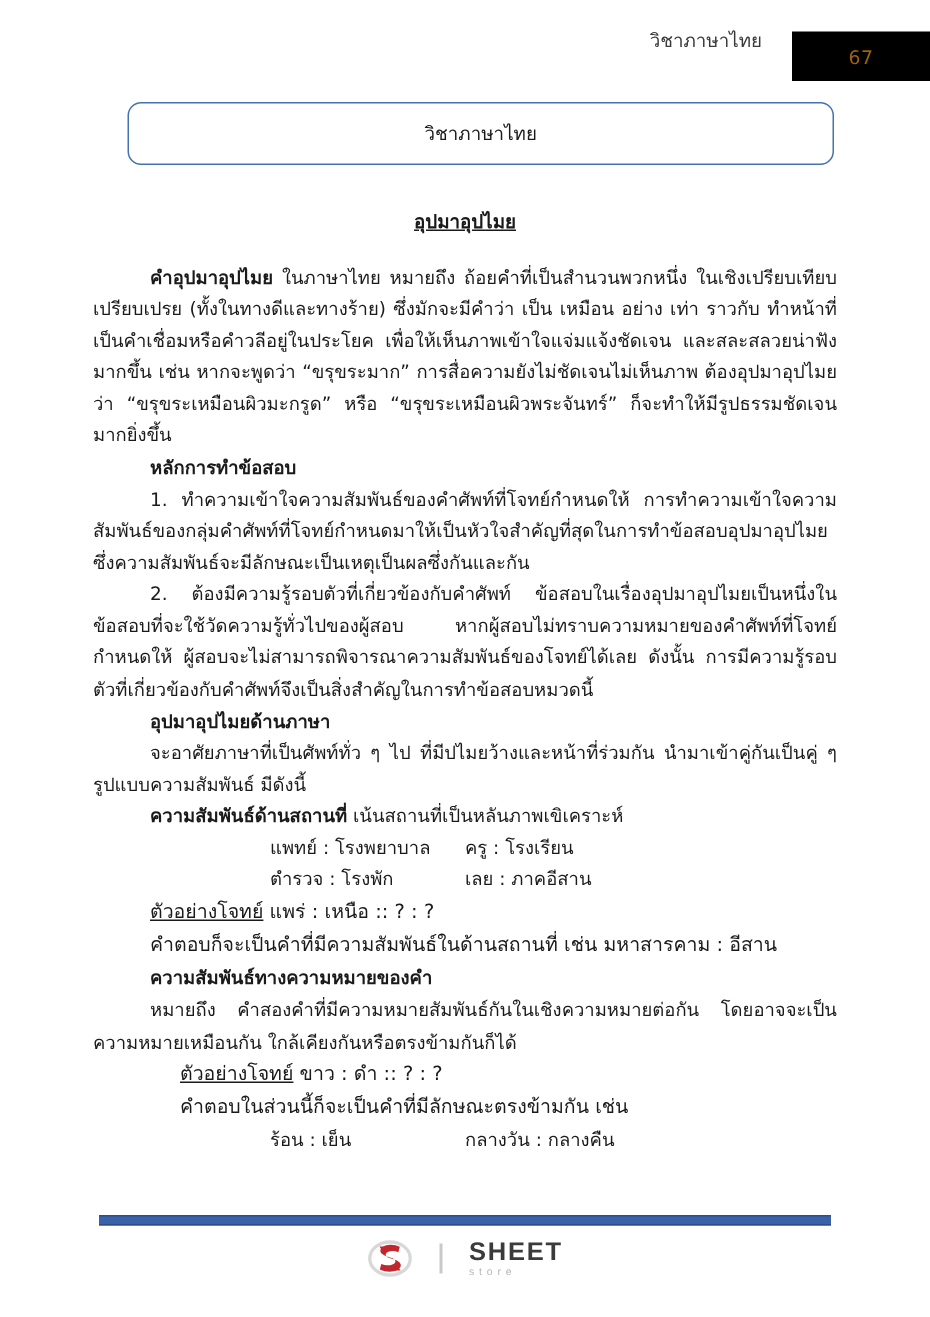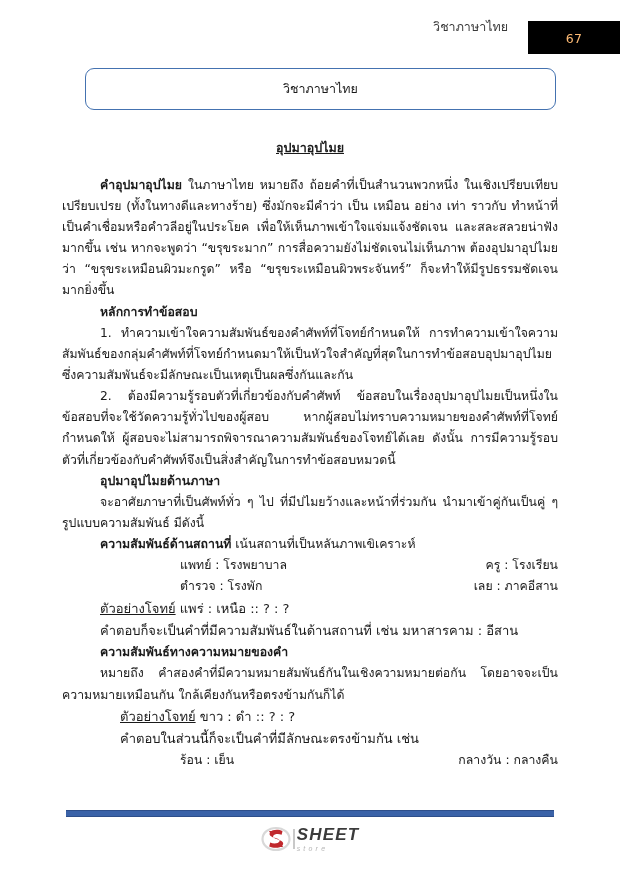--- a/index.html
+++ b/index.html
@@ -49,21 +49,21 @@
     height: 33px;
     background: #000000;
   }
   .page-number-text {
     position: absolute;
     left: 0;
     right: 0;
     top: 50%;
     transform: translateY(-50%);
     text-align: center;
-    color: #fdba74;
+    color: #a16207;
     font-size: 12.5px;
     letter-spacing: .4px;
   }
 
   
   .title-box {
     position: absolute;
     left: 85px;
     top: 68px;
     width: 471px;
@@ -124,21 +124,20 @@
   .b { font-weight: bold; }
   .u { text-decoration: underline; }
   .bu { font-weight: bold; }
 
   
   .pair-row {
     font-size: 12.3px;
     line-height: 1.72;
     padding-left: 118px;
     display: flex;
-    justify-content: space-between;
   }
   .pair-col-a { width: 130px; flex: 0 0 130px; }
   .pair-col-b { flex: 0 0 auto; }
 
   .example-line {
     font-size: 13px;
     line-height: 1.72;
     padding-left: 0;
   }
   .example-line.ind {
@@ -165,22 +164,21 @@
     left: 0;
     right: 0;
     top: 826px;
     display: flex;
     justify-content: center;
     align-items: center;
   }
   .logo-wrap {
     display: flex;
     align-items: center;
-    gap: 2px;
-    font-style: italic;
+    gap: 18px;
   }
   .logo-mark {
     width: 30px;
     height: 26px;
     position: relative;
   }
   .logo-divider {
     width: 2px;
     height: 20px;
     background: #c9c9c9;

